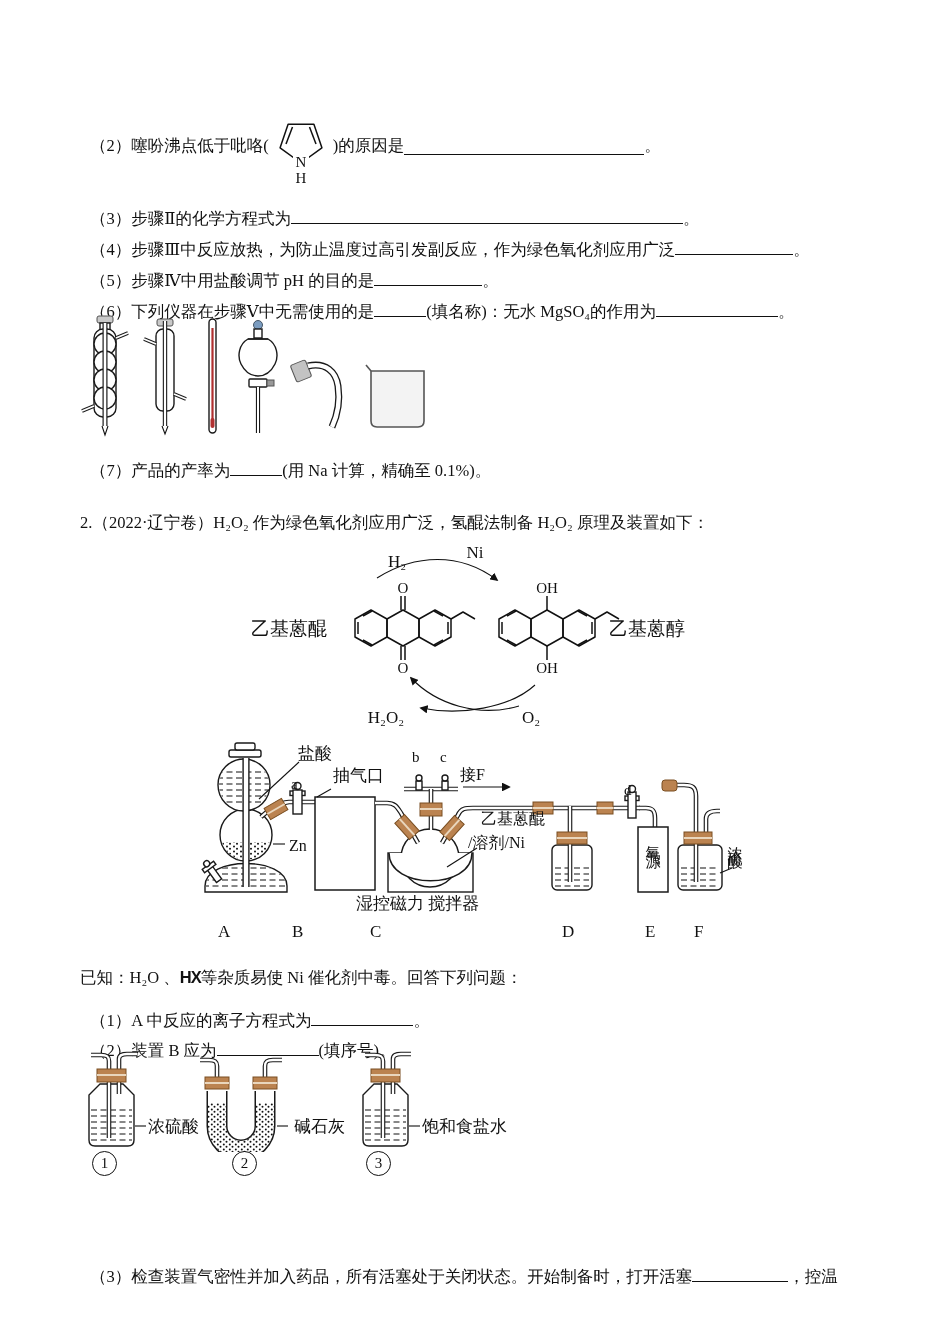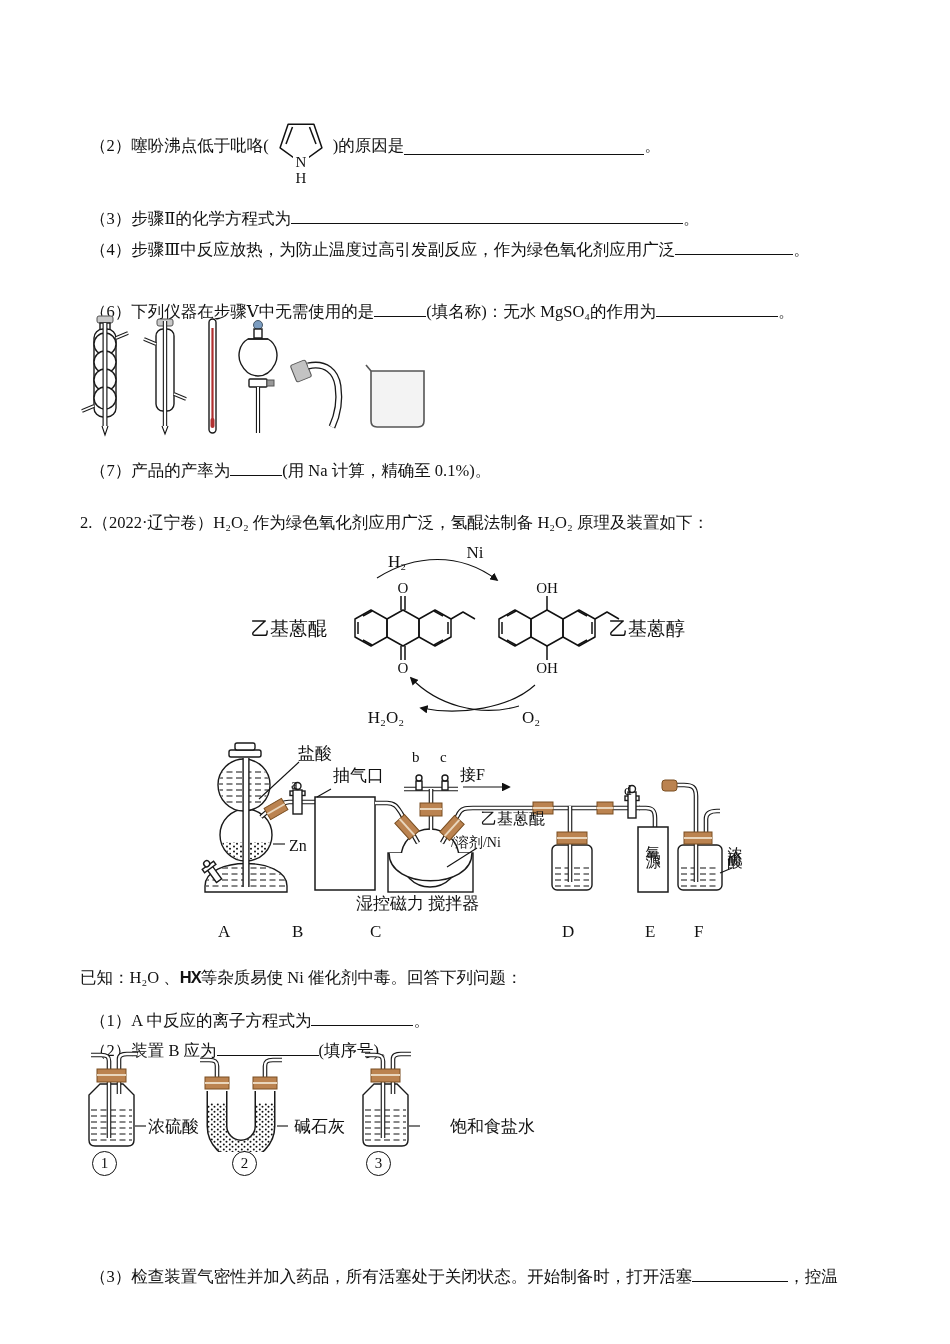--- a/index.html
+++ b/index.html
@@ -50,20 +50,23 @@
   </div>
 
   <div class="line" style="left:90px;top:198px;">
     <span>（3）</span><span>步骤Ⅱ的化学方程式为</span><span class="blank" style="width:392px;"></span><span>。</span>
   </div>
 
   <div class="line" style="left:90px;top:229px;">
     <span>（4）</span><span>步骤Ⅲ中反应放热，为防止温度过高引发副反应，作为绿色氧化剂应用广泛</span><span class="blank" style="width:118px;"></span><span>。</span>
   </div>
 
+  <div class="line" style="left:90px;top:260px;">
+    <span>（5）</span><span>步骤Ⅳ中用盐酸调节 pH 的目的是</span><span class="blank" style="width:108px;"></span><span>。</span>
+  </div>
 
   <div class="line" style="left:90px;top:291px;">
     <span>（6）</span><span>下列仪器在步骤Ⅴ中无需使用的是</span><span class="blank" style="width:52px;"></span><span>(填名称)：无水 MgSO₄的作用为</span><span class="blank" style="width:122px;"></span><span>。</span>
   </div>
 
   <svg style="position:absolute;left:80px;top:314px;" width="350" height="132" viewBox="0 0 350 132">
     <g>
       <rect x="17" y="2" width="16" height="7" rx="2" fill="#c9c9c9" stroke="#555"></rect>
       <rect x="20" y="9" width="10" height="7" class="glass"></rect>
       <rect x="14" y="15" width="22" height="88" rx="9" class="glass"></rect>
@@ -344,21 +347,21 @@
   </svg>
 
   <div class="lbl" style="left:298px;top:744px;font-size:17px;">盐酸</div>
   <div class="lbl" style="left:289px;top:836px;font-size:16px;">Zn</div>
   <div class="lbl" style="left:291px;top:774px;font-size:15px;">a</div>
   <div class="lbl" style="left:333px;top:766px;font-size:17px;">抽气口</div>
   <div class="lbl" style="left:412px;top:747px;font-size:15px;">b</div>
   <div class="lbl" style="left:440px;top:747px;font-size:15px;">c</div>
   <div class="lbl" style="left:460px;top:765px;font-size:16px;">接F</div>
   <div class="lbl" style="left:481px;top:809px;font-size:16px;">乙基蒽醌</div>
-  <div class="lbl" style="left:451px;top:833px;font-size:14px;">/溶剂/Ni</div>
+  <div class="lbl" style="left:468px;top:833px;font-size:16px;">/溶剂/Ni</div>
   <div class="lbl" style="left:356px;top:894px;font-size:17px;">湿控磁力 搅拌器</div>
   <div class="lbl" style="left:624px;top:780px;font-size:15px;">d</div>
   <div class="lbl vert" style="left:645px;top:834px;font-size:15px;">氧气源</div>
   <div class="lbl vert" style="left:727px;top:834px;font-size:15px;">浓硫酸</div>
   <div class="lbl" style="left:218px;top:922px;font-size:17px;">A</div>
   <div class="lbl" style="left:292px;top:922px;font-size:17px;">B</div>
   <div class="lbl" style="left:370px;top:922px;font-size:17px;">C</div>
   <div class="lbl" style="left:562px;top:922px;font-size:17px;">D</div>
   <div class="lbl" style="left:645px;top:922px;font-size:17px;">E</div>
   <div class="lbl" style="left:694px;top:922px;font-size:17px;">F</div>
@@ -428,21 +431,21 @@
       <path d="M315,46 L315,11 C315,7 318,6 323,6 L333,6" class="tube-o"></path>
         <path d="M315,46 L315,11 C315,7 318,6 323,6 L333,6" class="tube-i"></path>
       <rect x="293" y="21" width="29" height="13" class="conn"></rect>
         <rect x="293" y="26" width="29" height="2" class="connstripe"></rect>
       <line x1="331" y1="78" x2="342" y2="78" class="ln"></line>
     </g>
   </svg>
 
   <div class="lbl" style="left:148px;top:1117px;font-size:17px;">浓硫酸</div>
   <div class="lbl" style="left:294px;top:1117px;font-size:17px;">碱石灰</div>
-  <div class="lbl" style="left:422px;top:1117px;font-size:17px;margin-left:28px;">饱和食盐水</div>
+  <div class="lbl" style="left:422px;top:1117px;font-size:17px;">饱和食盐水</div>
 
   <div class="circ" style="left:92px;top:1151px;">1</div>
   <div class="circ" style="left:232px;top:1151px;">2</div>
   <div class="circ" style="left:366px;top:1151px;">3</div>
 
   <div class="line" style="left:90px;top:1256px;">
     <span>（3）</span><span>检查装置气密性并加入药品，所有活塞处于关闭状态。开始制备时，打开活塞</span><span class="blank" style="width:96px;"></span><span>，控温</span>
   </div>
 
 </div>

